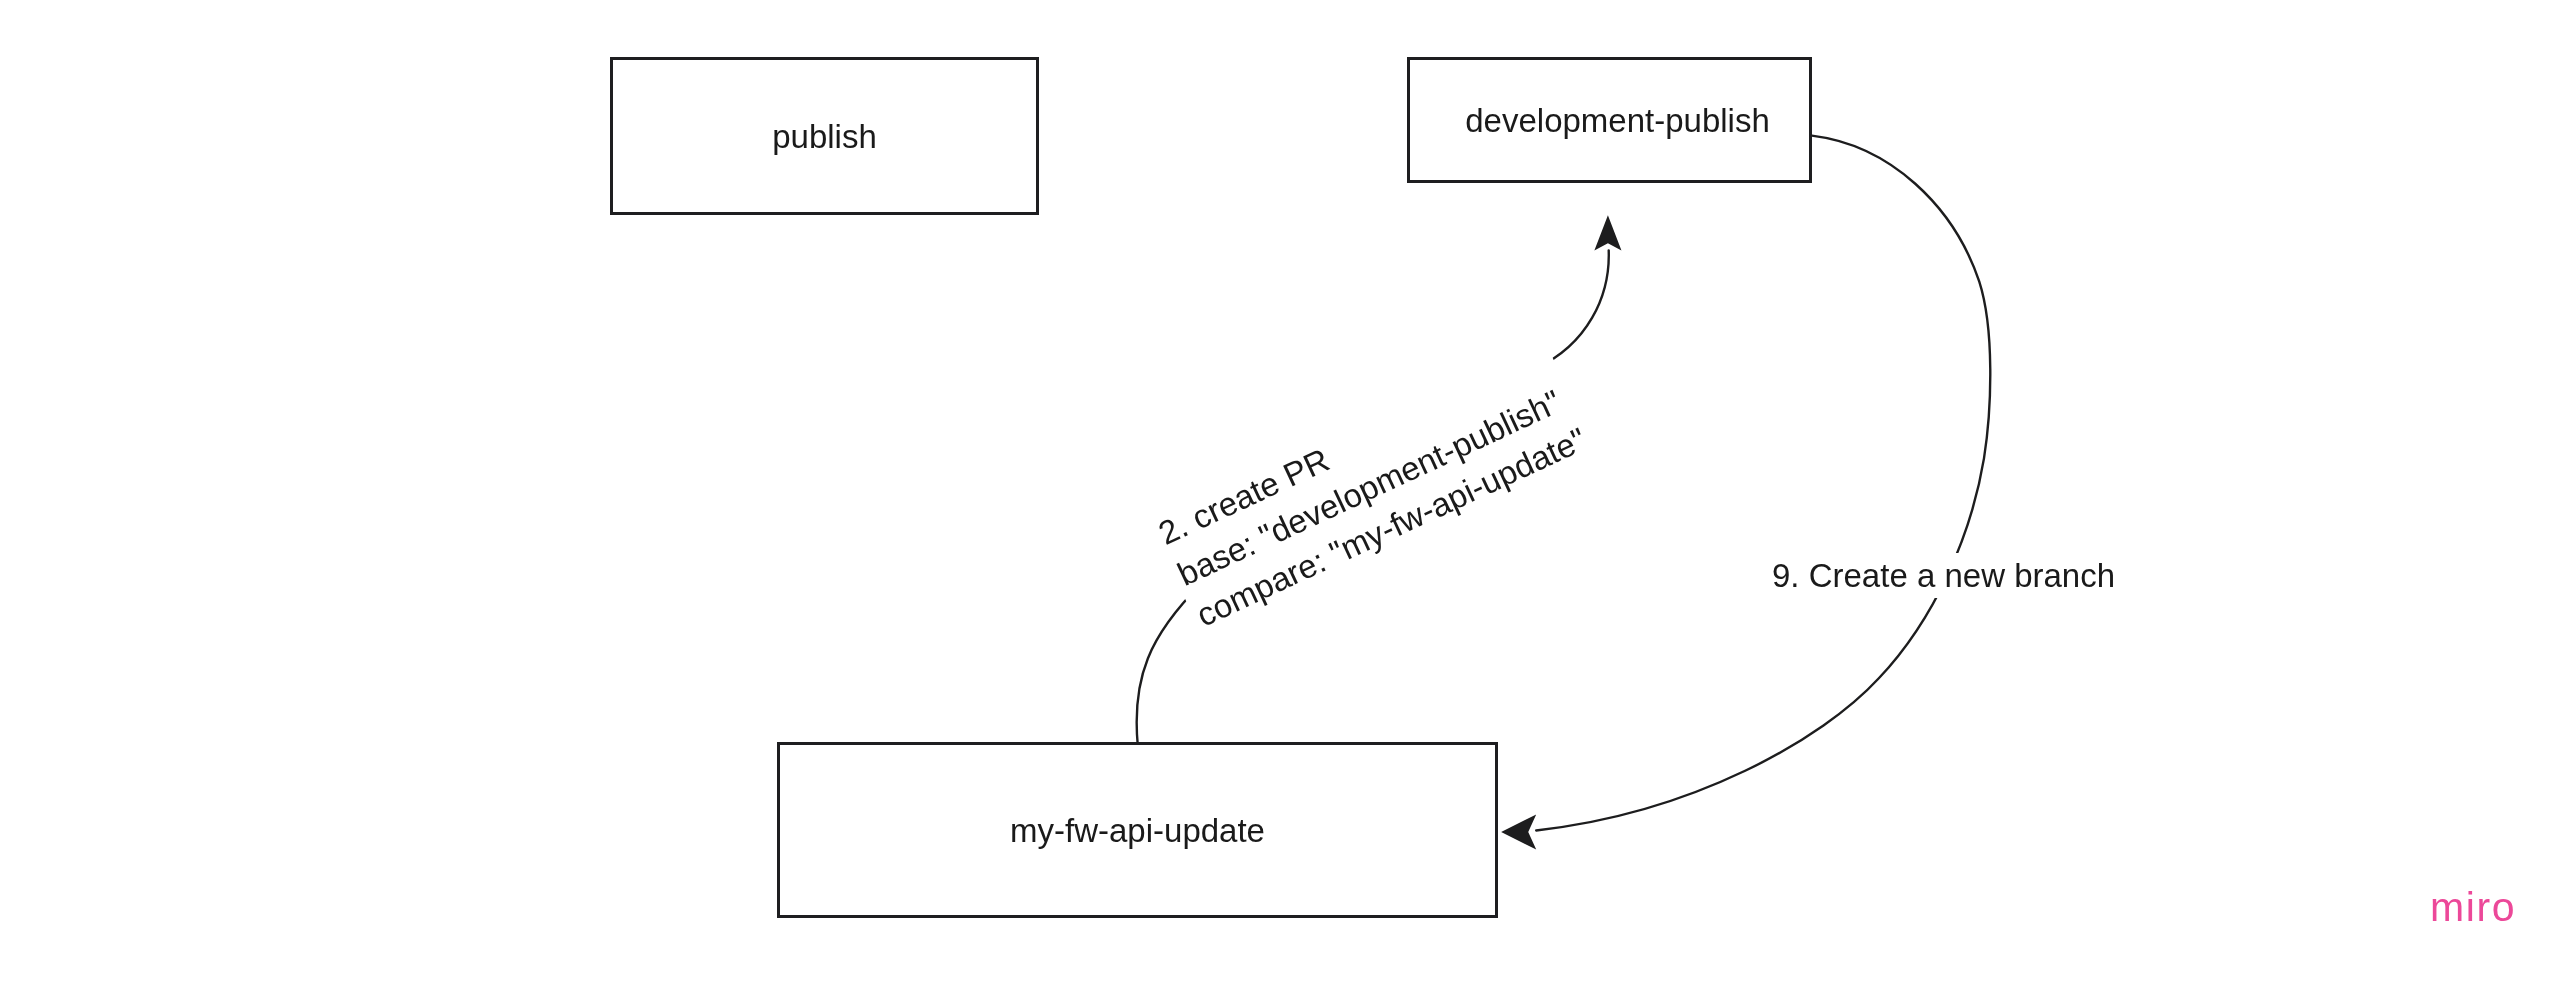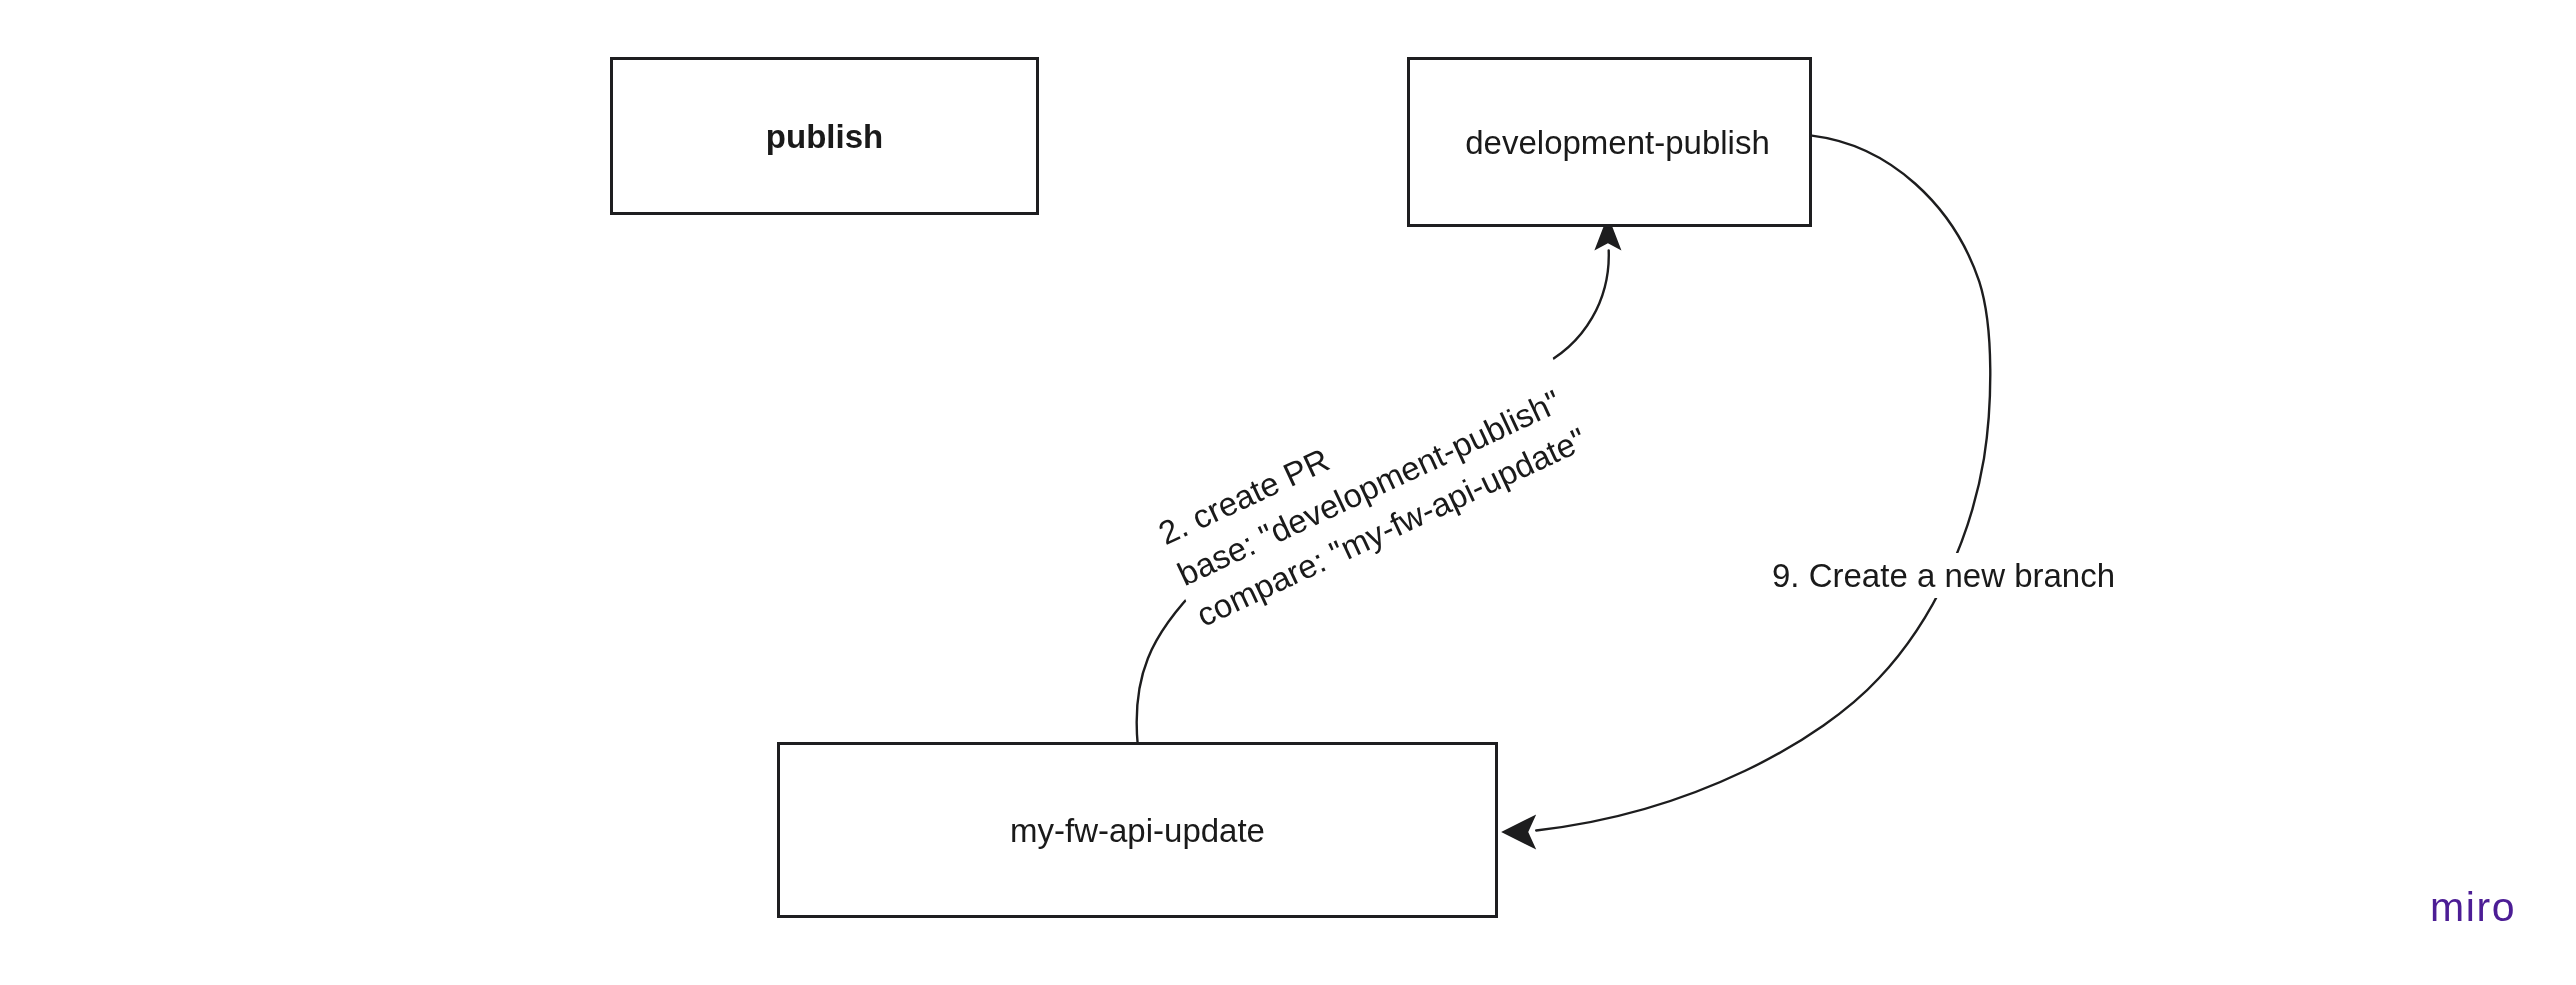--- a/index.html
+++ b/index.html
@@ -43,22 +43,22 @@
     align-items: center;
     justify-content: center;
     text-align: center;
   }
   .node-line {
     font-size: 33px;
     line-height: 45px;
     color: #1a1a1a;
     white-space: nowrap;
   }
-  .node-publish            { left: 610px;  top: 57px;  width: 429px; height: 158px; font-weight: bold; }
-  .node-development-publish{ left: 1407px; top: 57px;  width: 405px; height: 170px; padding-left: 16px; }
+  .node-publish            { left: 610px;  top: 57px;  width: 429px; height: 158px; }
+  .node-development-publish{ left: 1407px; top: 57px;  width: 405px; height: 126px; padding-left: 16px; }
   .node-my-fw-api-update   { left: 777px;  top: 742px; width: 721px; height: 176px; text-align: center; }
 
   .conn-label {
     position: absolute;
     font-size: 33px;
     line-height: 45px;
     white-space: nowrap;
     background: #ffffff;
     color: #1a1a1a;
   }
@@ -75,21 +75,21 @@
     line-height: 45px;
     padding: 1.6px 4.8px;
   }
   .watermark {
     position: absolute;
     left: 2430px;
     top: 884px;
     font-size: 41px;
     font-weight: 500;
     letter-spacing: 1.6px;
-    color: #4c1d95;
+    color: #ec4899;
     user-select: none;
   }
 </style>
 </head>
 <body>
 
 <div class="board">
 
   <svg class="edges" viewBox="0 0 3233 1237">
 

